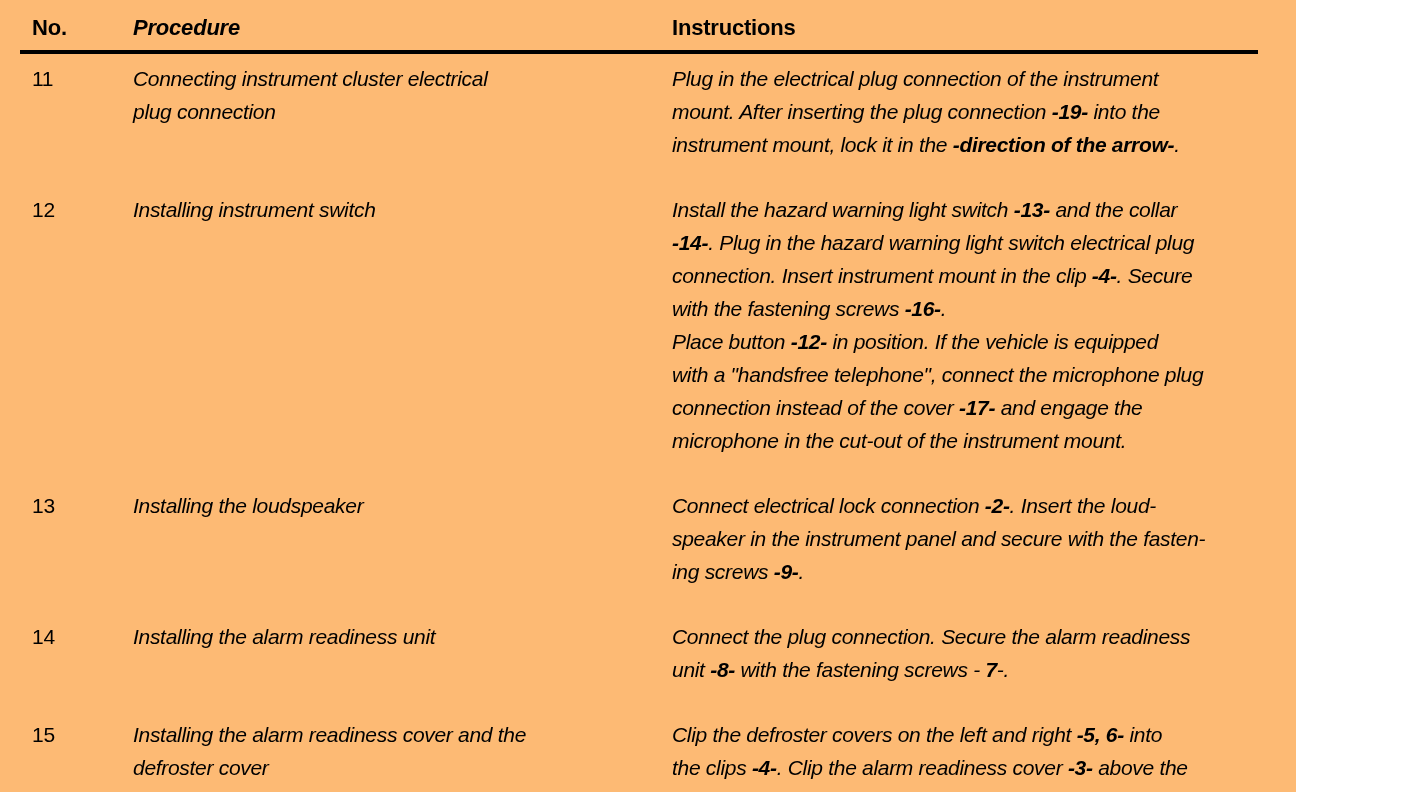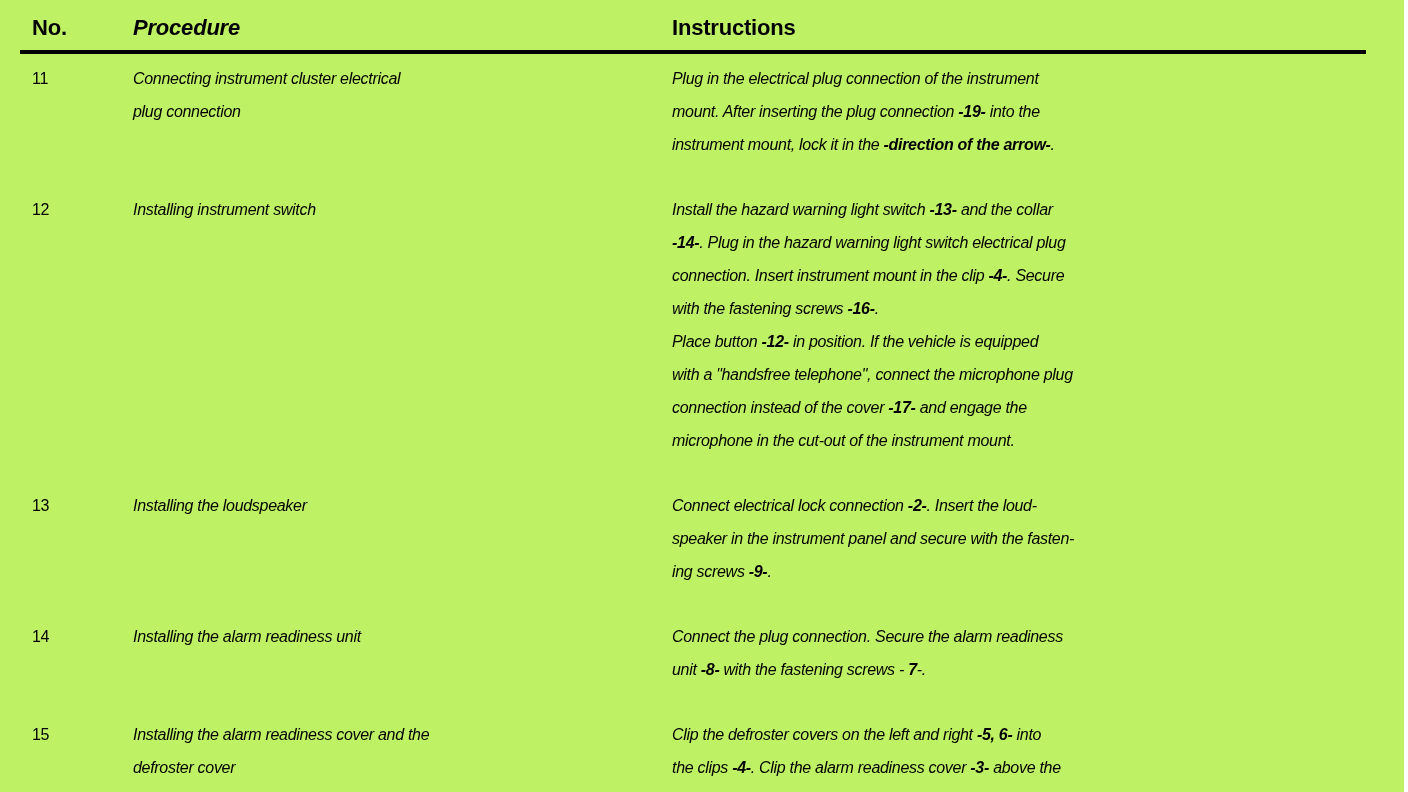--- a/index.html
+++ b/index.html
@@ -9,23 +9,23 @@
     height: 792px;
     background: #ffffff;
     overflow: hidden;
   }
   body {
     font-family: "Liberation Sans", sans-serif;
     color: #000000;
     -webkit-font-smoothing: antialiased;
   }
   .page {
-    width: 1404px;
+    width: 1296px;
     height: 792px;
-    background: #bef264;
+    background: #fdba74;
     position: relative;
   }
   .table {
     margin: 0 38px 0 20px;
   }
   .row {
     display: grid;
     grid-template-columns: 113px 539px 1fr;
   }
   .header-row {
@@ -42,21 +42,21 @@
   .cell.no-col {
     padding-left: 12px;
   }
   .body-rows .row {
     margin-top: 32px;
   }
   .body-rows .row:first-child {
     margin-top: 8px;
   }
   .body-rows .cell {
-    font-size: 16px;
+    font-size: 21px;
     line-height: 33px;
     letter-spacing: -0.3px;
   }
   .proc-col, .para {
     white-space: pre-line;
     font-style: italic;
   }
   .b {
     font-weight: 700;
   }

